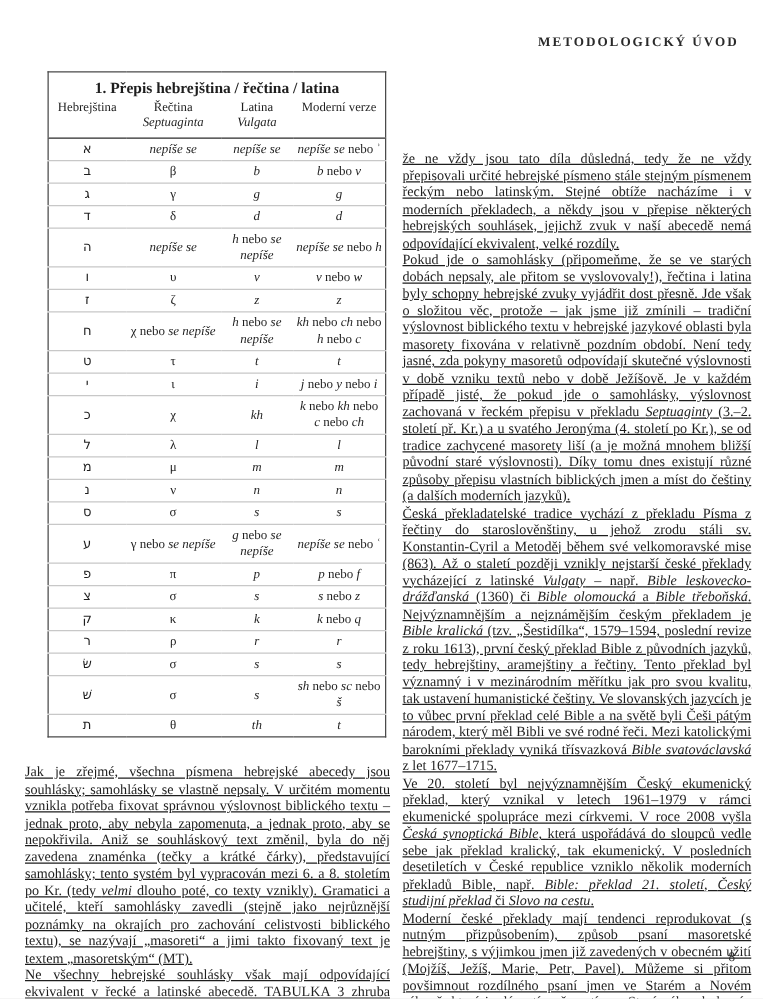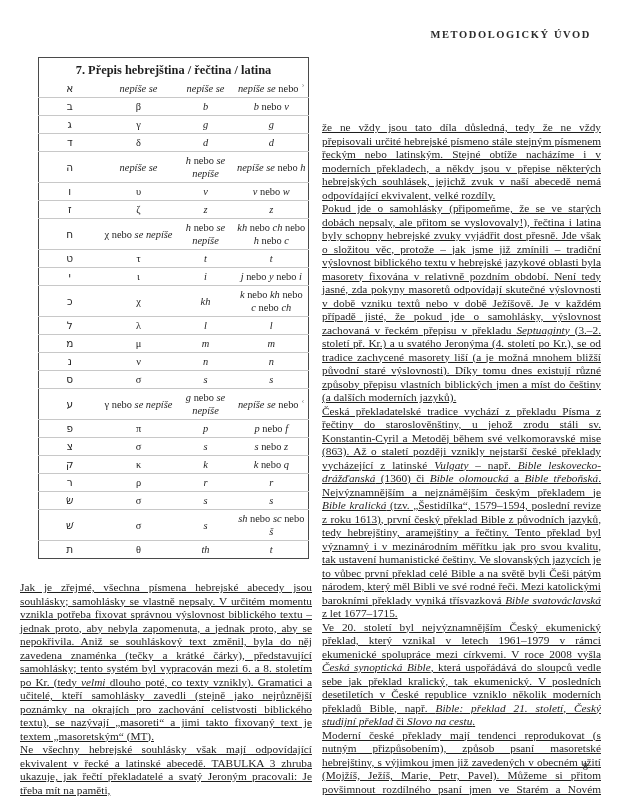--- a/index.html
+++ b/index.html
@@ -68,21 +68,39 @@
   <div class="col-left">
     <table class="trans">
       <colgroup>
         <col style="width:62px">
           <col style="width:76px">
           <col style="width:58px">
           <col style="width:74px">
       </colgroup>
       <thead>
         <tr>
-          <th class="tbl-title" colspan="4">7. Přepis hebrejština / řečtina / latina</th>
+          <th class="tbl-title" colspan="4">1. Přepis hebrejština / řečtina / latina</th>
+        </tr>
+        <tr class="cols">
+          <th>
+            <span>Hebrejština</span>
+            <span class="col-sub"></span>
+          </th>
+          <th>
+            <span>Řečtina</span>
+            <span class="col-sub">Septuaginta</span>
+          </th>
+          <th>
+            <span>Latina</span>
+            <span class="col-sub">Vulgata</span>
+          </th>
+          <th>
+            <span>Moderní verze</span>
+            <span class="col-sub"></span>
+          </th>
         </tr>
       </thead>
       <tbody>
           <tr>
             <td class="hebrew"><span class="plain">א</span></td>
             <td><i>nepíše</i> <i>se</i></td>
             <td><i>nepíše</i> <i>se</i></td>
             <td><i>nepíše</i> <i>se</i> <span class="plain">nebo</span> <span class="plain">ʾ</span></td>
           </tr>
           <tr>

